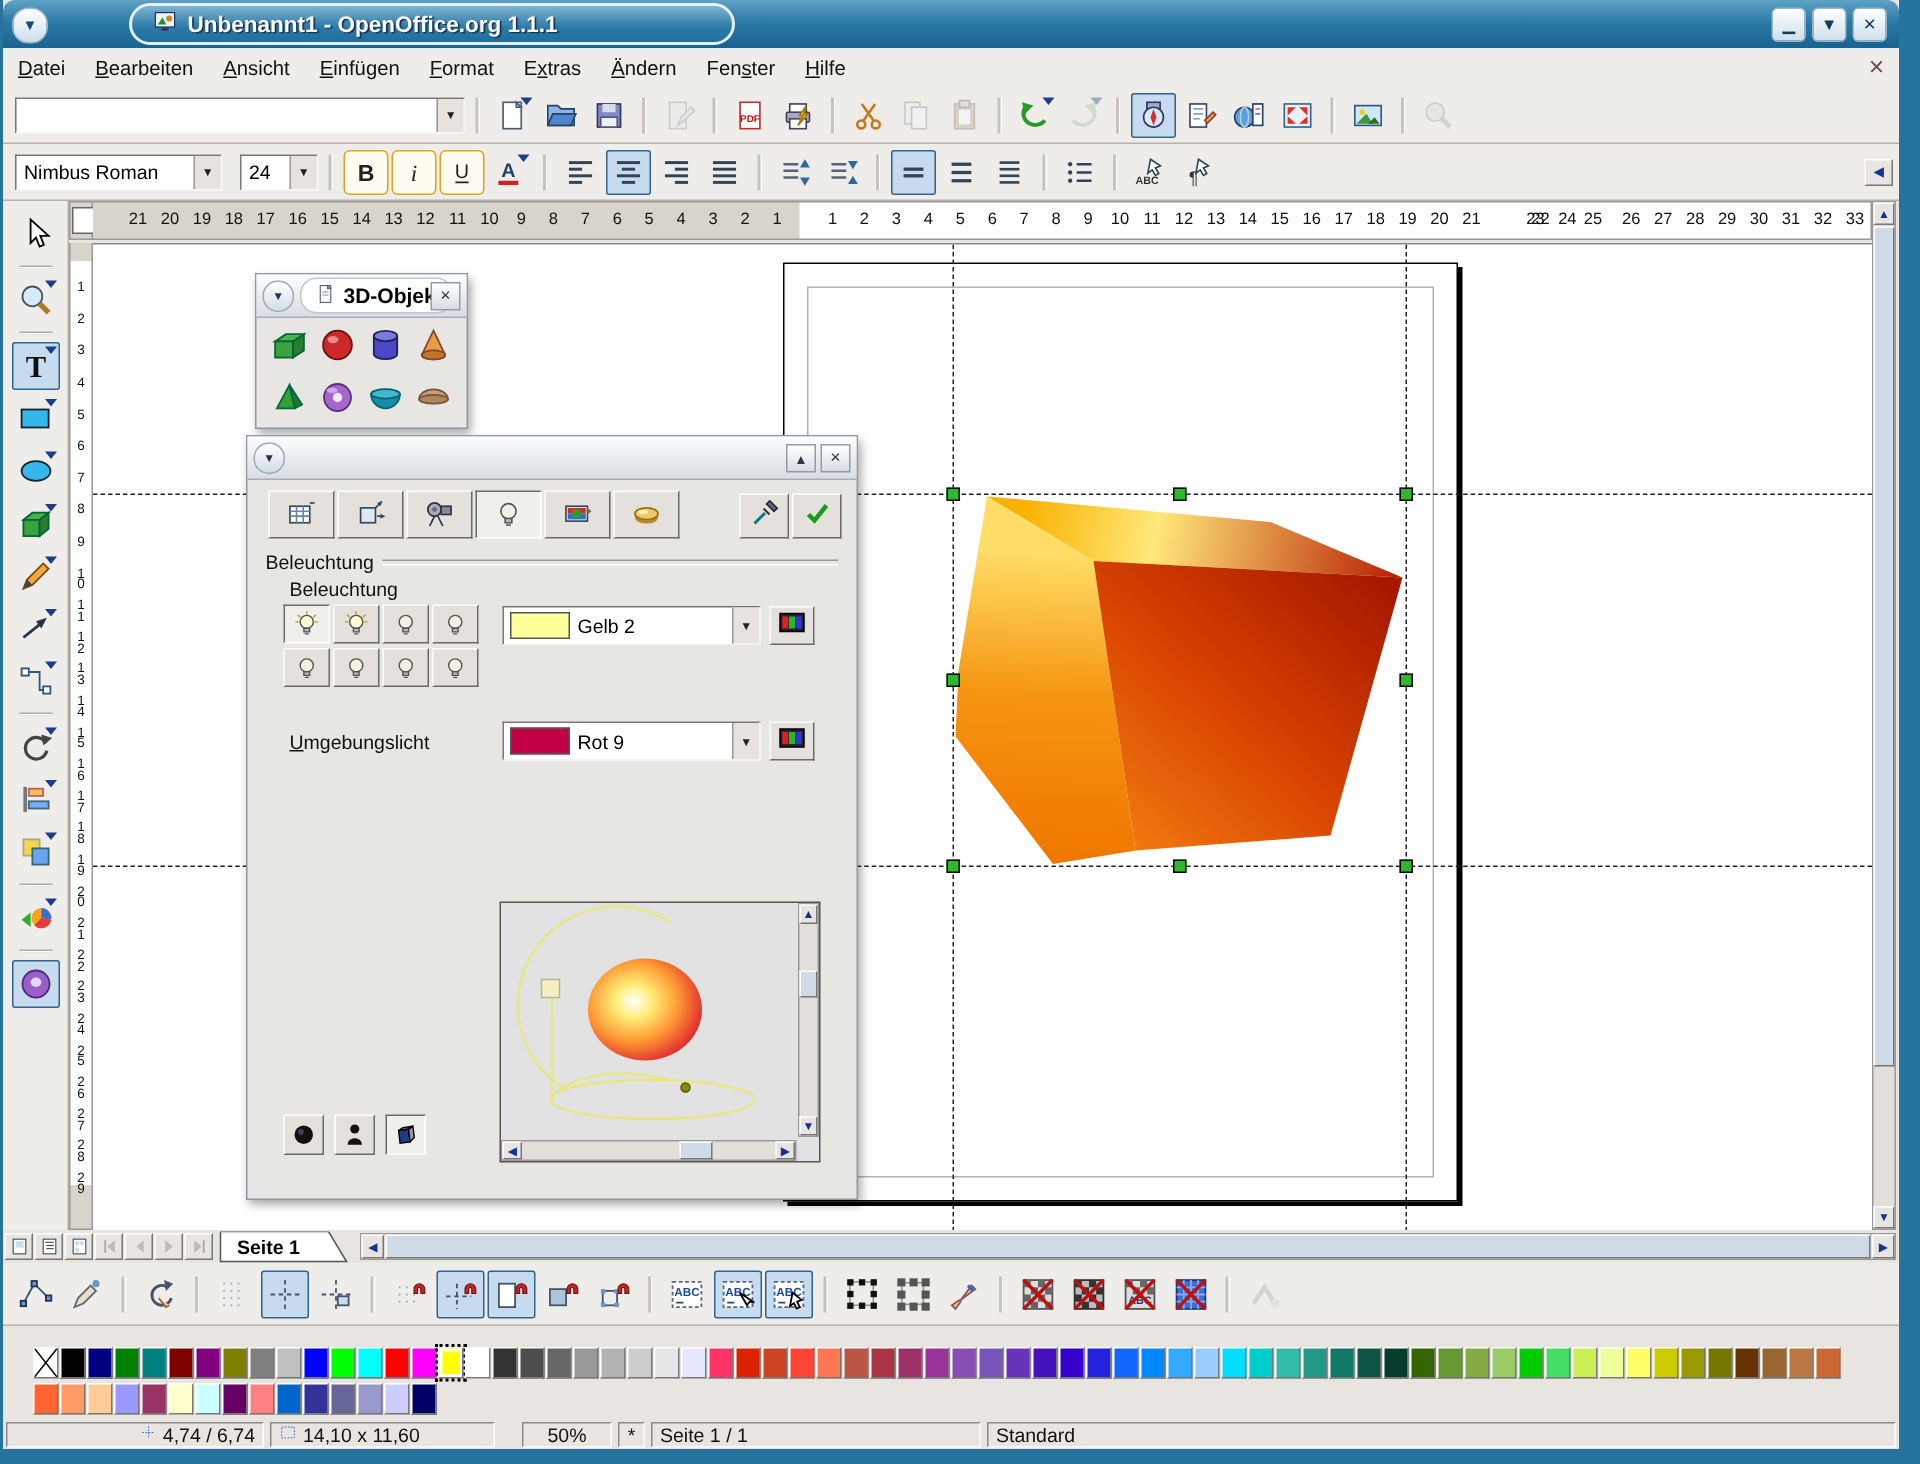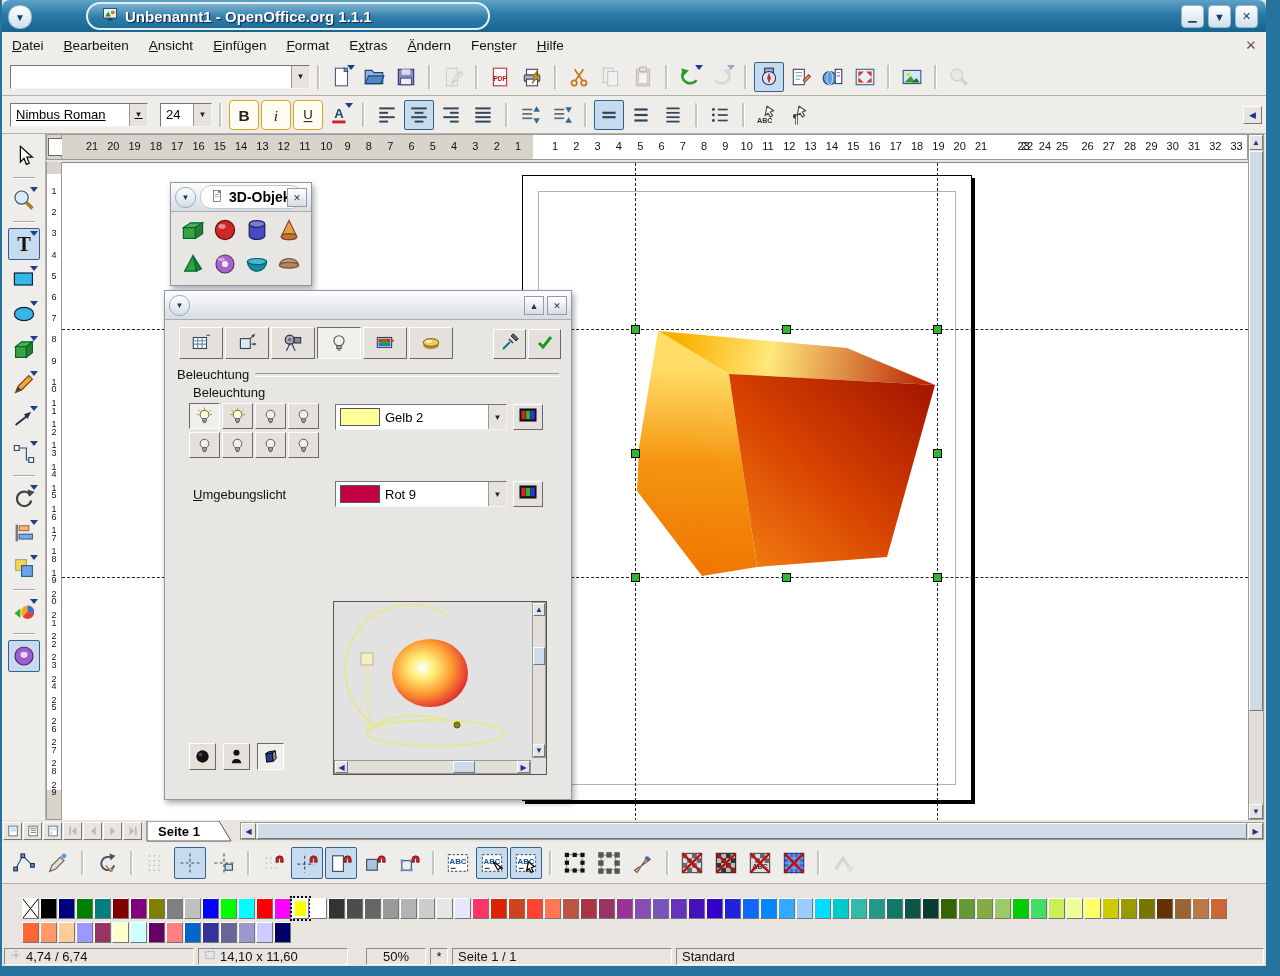--- a/index.html
+++ b/index.html
@@ -252,21 +252,21 @@
           <div class="tbtn off">
             <svg width="22" height="22" viewBox="0 0 20 20">
               <circle cx="8" cy="8" r="5.5" fill="#ddd" stroke="#999"></circle>
               <line x1="12" y1="12" x2="17" y2="17" stroke="#aaa" stroke-width="3"></line>
             </svg>
           </div>
         </span>
   </div>
 
   <div class="abs toolbar" id="tb2">
-    <div class="combo" style="width:138px;text-decoration:underline;">
+    <div class="combo" style="width:138px;">
       <span class="cval">Nimbus Roman</span>
       <span class="cbtn">▼</span>
     </div>
     <span style="width:8px;"></span>
     <div class="combo" style="width:52px;">
       <span class="cval">24</span>
       <span class="cbtn">▼</span>
     </div>
     <span class="sep"></span>
     <span id="tb2icons" style="display:flex;align-items:center;gap:2px;">
@@ -1250,21 +1250,21 @@
           <div class="swatch" style="background: rgb(0, 102, 204);"></div>
           <div class="swatch" style="background: rgb(51, 51, 153);"></div>
           <div class="swatch" style="background: rgb(102, 102, 153);"></div>
           <div class="swatch" style="background: rgb(153, 153, 204);"></div>
           <div class="swatch" style="background: rgb(204, 204, 255);"></div>
           <div class="swatch" style="background: rgb(0, 0, 102);"></div>
         </div>
   </div>
 
   <div class="abs" id="statusbar">
-    <div class="sfield" style="width:190px;">
+    <div class="sfield" style="width:172px;justify-content:flex-end;">
           <span id="posicon"><svg width="12" height="12" viewBox="0 0 20 20">
               <path d="M10 3v14M3 10h14" stroke="#3366cc" stroke-dasharray="2,1.5" fill="none"></path>
             </svg></span>
           <span>4,74 / 6,74</span>
         </div>
     <div class="sfield" style="width:150px;">
           <span id="sizeicon"><svg width="12" height="12" viewBox="0 0 20 20">
               <rect x="3" y="4" width="14" height="12" fill="none" stroke="#3366cc" stroke-dasharray="2,1.5"></rect>
             </svg></span>
           <span>14,10 x 11,60</span>

